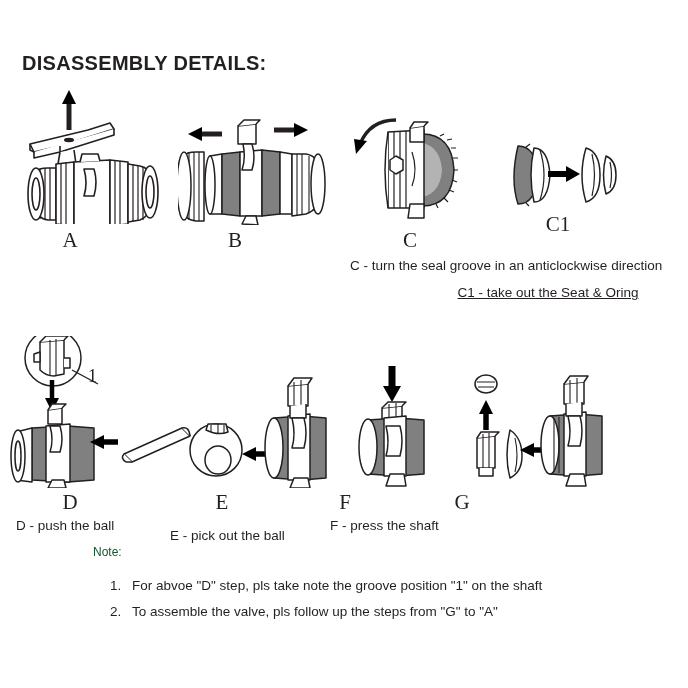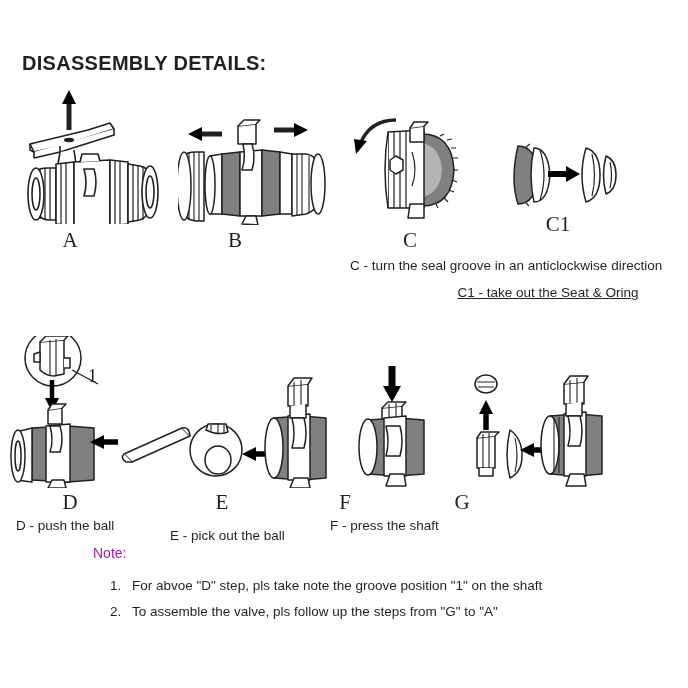--- a/index.html
+++ b/index.html
@@ -66,22 +66,22 @@
     font-family: "Liberation Serif", serif;
     font-size: 18px;
     color: #231f20;
   }
 
   
   .note-label {
     position: absolute;
     left: 93px;
     top: 545px;
-    font-size: 14px;
-    color: #a21caf;
+    font-size: 12px;
+    color: #14532d;
   }
   .note-list {
     position: absolute;
     left: 110px;
     top: 578px;
     width: 560px;
   }
   .note-row {
     display: flex;
     align-items: baseline;

